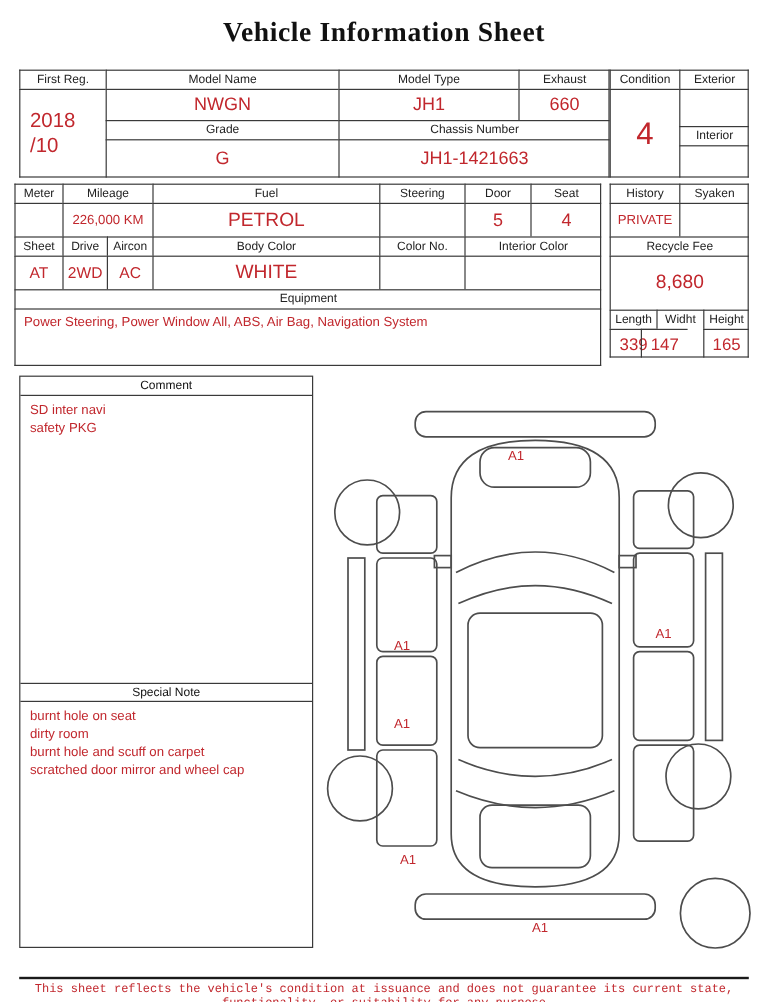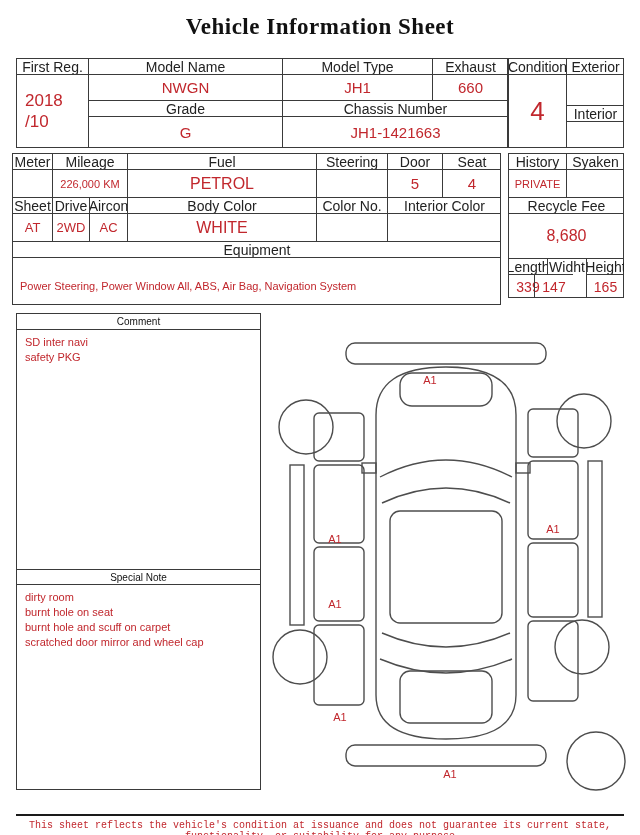--- a/index.html
+++ b/index.html
@@ -5,26 +5,26 @@
   :root { --red:#c1272d; --bc:#3a3a3a; --line:#4d4d4d; }
   * { margin:0; padding:0; box-sizing:border-box; }
   html,body { background:#fff; }
   body { width:640px; height:835px; position:relative; font-family:"Liberation Sans",sans-serif; color:#111; }
   .sheet { position:absolute; inset:0; overflow:hidden; }
   .title { position:absolute; top:14px; left:0; width:640px; text-align:center;
            font-family:"Liberation Serif",serif; font-size:23px; font-weight:700; letter-spacing:.5px; }
   .tbl { position:absolute; border-right:1px solid var(--bc); border-bottom:1px solid var(--bc); }
   .c { position:absolute; border-left:1px solid var(--bc); border-top:1px solid var(--bc);
        display:flex; align-items:center; justify-content:center; overflow:hidden; }
-  .hdr { font-size:14px; color:#222; }
+  .hdr { font-size:10px; color:#222; }
   .val { color:var(--red); font-size:14px; }
   .fs11{font-size:11px;} .fs13{font-size:13px;} .fs15{font-size:15px;} .fs16{font-size:16px;}
   .fs17{font-size:17px;} .fs26{font-size:26px;}
   .col { flex-direction:column; align-items:flex-start; padding-left:8px; line-height:1.2; }
-  .lt { align-items:flex-start; justify-content:flex-start; padding:22px 7px; text-align:left; }
+  .lt { align-items:flex-start; justify-content:flex-start; padding:5px 7px; text-align:left; }
   .notebox { position:absolute; border:1px solid var(--bc); }
   .band { position:absolute; left:0; width:100%; height:16px; display:flex; align-items:center; justify-content:center;
           font-size:10px; }
   .notelines { position:absolute; left:0; width:100%; padding:5px 8px; color:var(--red); font-size:11px; line-height:1.35; }
   .diagram { position:absolute; left:262px; top:315px; width:372px; height:478px; }
   .diagram svg { position:absolute; inset:0; }
   #diagram-marks { position:absolute; inset:0; }
   .mark { position:absolute; transform:translate(-50%,-50%); color:var(--red); font-size:11px;margin-top:27px; }
   .rule { position:absolute; left:16px; top:814px; width:608px; height:2px; background:#1a1a1a; }
   .disclaimer { position:absolute; top:820px; left:0; width:640px; text-align:center; color:var(--red); font-size:10px;font-family:Liberation Mono, monospace; }
@@ -116,22 +116,22 @@
   </div>
 
   <div class="notebox" style="left:16px;top:313px;width:245px;height:477px">
     <div class="band" style="top:0;border-bottom:1px solid var(--bc)">Comment</div>
     <div class="notelines" style="top:16px">
       <div>SD inter navi</div>
       <div>safety PKG</div>
     </div>
     <div class="band" style="top:255px;border-top:1px solid var(--bc);border-bottom:1px solid var(--bc)">Special Note</div>
     <div class="notelines" style="top:271px">
+      <div>burnt hole on seat</div>
       <div>dirty room</div>
-      <div>burnt hole on seat</div>
       <div>burnt hole and scuff on carpet</div>
       <div>scratched door mirror and wheel cap</div>
     </div>
   </div>
 
   <div class="diagram">
     <svg viewBox="0 0 372 478" width="372" height="478">
       <g fill="none" stroke="#4d4d4d" stroke-width="1.4">
         <rect x="84" y="28" width="200" height="21" rx="9"></rect>
         <path d="M 114 100 Q 114 52 184 52 Q 254 52 254 100 L 254 380 Q 254 424 184 424 Q 114 424 114 380 Z"></path>

